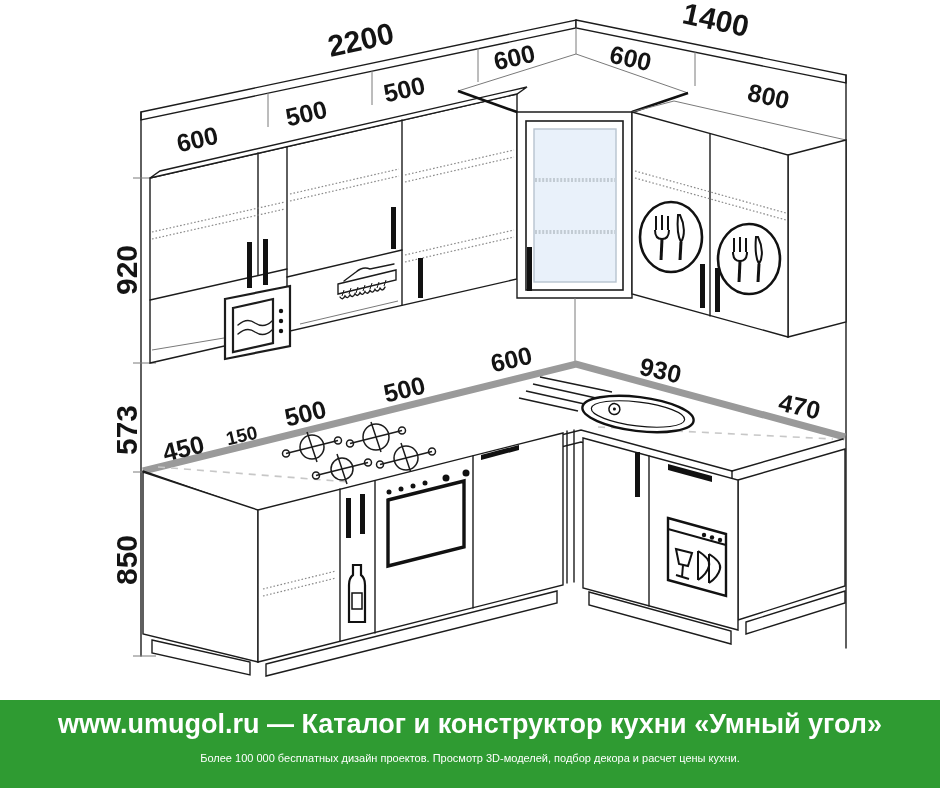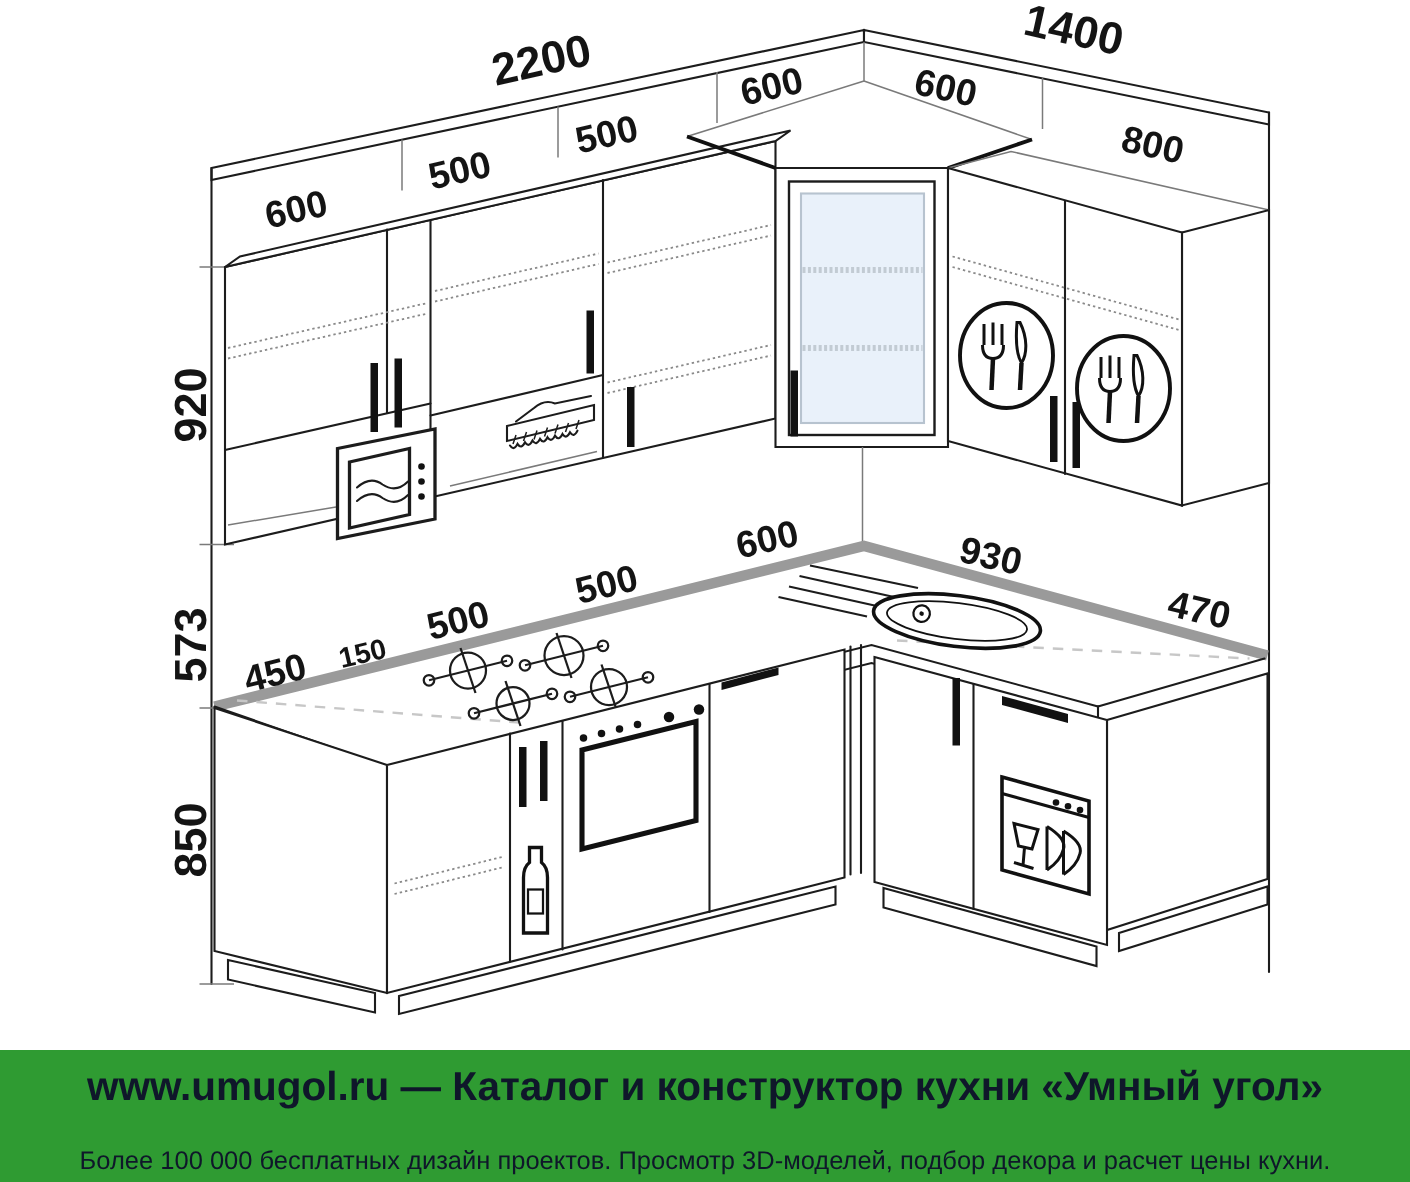--- a/index.html
+++ b/index.html
@@ -15,23 +15,23 @@
   .blk{fill:#111;stroke:none;}
   .dots{stroke:#8a8a8a;stroke-width:1.2;stroke-dasharray:1.6 2;fill:none;}
   .dash{stroke:#c7c7c7;stroke-width:1.6;stroke-dasharray:7 6;fill:none;}
   .band{stroke:#9a9a9a;stroke-width:7;fill:none;stroke-linecap:butt;}
   .dim{font-family:"Liberation Sans",sans-serif;font-weight:bold;fill:#141414;
        font-size:25px;text-anchor:middle;}
   .dimbig{font-size:30px;}
   .dimsm{font-size:19px;}
   
   .banner{position:absolute;left:0;top:700px;width:940px;height:88px;background:#2f9b32;
-          color:#0f172a;text-align:center;}
+          color:#ffffff;text-align:center;}
   .banner-title{font-size:27px;font-weight:bold;margin-top:9px;letter-spacing:0px;}
-  .banner-sub{font-size:17px;margin-top:24px;}
+  .banner-sub{font-size:11px;margin-top:12px;}
 </style>
 </head>
 <body>
 
 <div class="stage">
 <svg width="940" height="700" viewBox="0 0 940 700">
 
   <defs>
     <g id="fk">
       <ellipse cx="0" cy="0" rx="31" ry="35" fill="none" stroke="#111" stroke-width="2.6"></ellipse>

